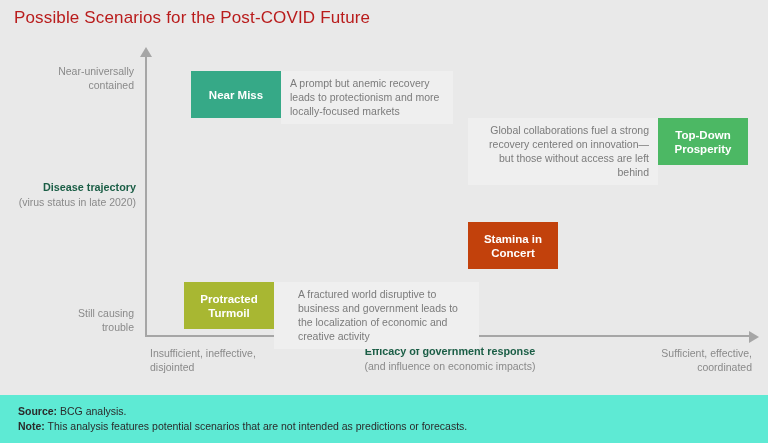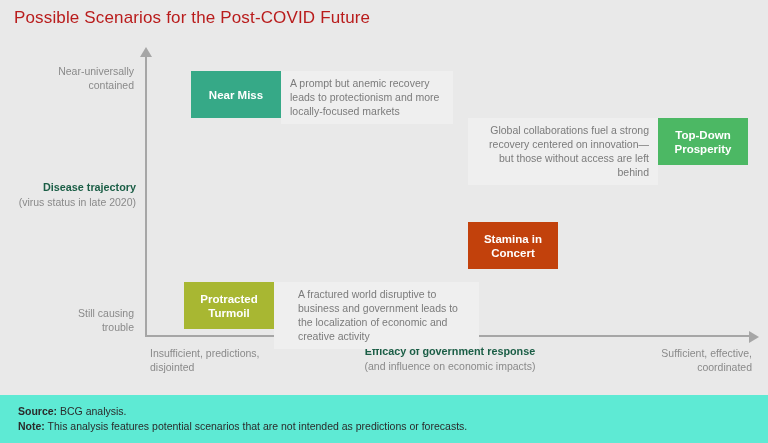--- a/index.html
+++ b/index.html
@@ -236,21 +236,21 @@
       <span>Still causing</span><br>
       <span>trouble</span>
     </div>
 
     <div id="y-axis-title">
       <span class="main">Disease trajectory</span>
       <span class="sub">(virus status in late 2020)</span>
     </div>
 
     <div id="x-tick-left" class="x-tick-label">
-      <span>Insufficient, predictions,</span><br>
+      <span>Insufficient, ineffective,</span><br>
       <span>disjointed</span>
     </div>
     <div id="x-tick-right" class="x-tick-label">
       <span>Sufficient, effective,</span><br>
       <span>coordinated</span>
     </div>
 
     <div id="x-axis-title">
       <span class="main">Efficacy of government response</span>
       <span class="sub">(and influence on economic impacts)</span>

